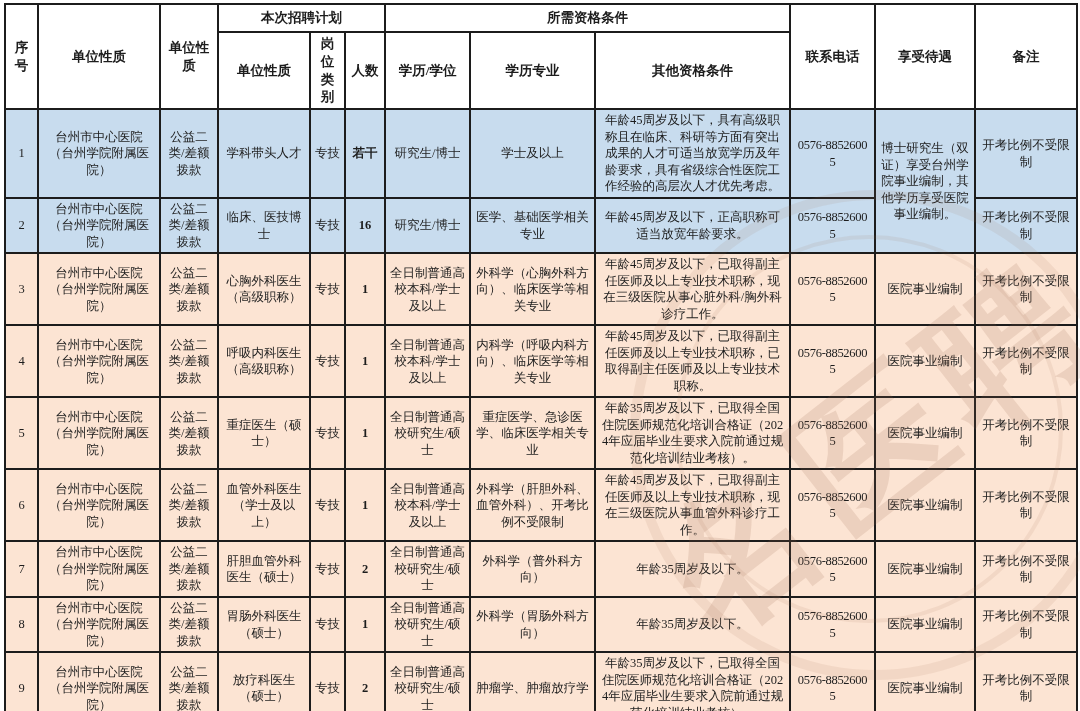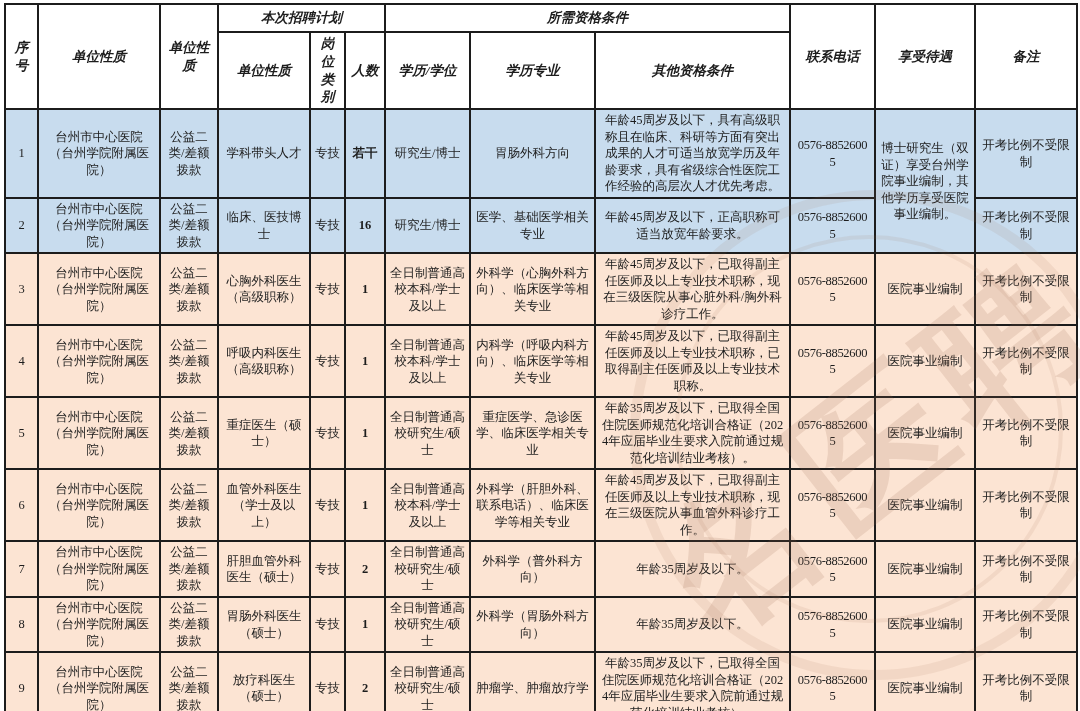--- a/index.html
+++ b/index.html
@@ -24,21 +24,20 @@
     vertical-align:middle;
     font-size:12.5px;
     line-height:1.32;
     word-break:break-all;
     overflow:hidden;
   }
   table.recruit th{
     background:#ffffff;
     font-weight:bold;
     font-size:13.5px;
-    font-style:italic;
   }
   thead tr.hr1{height:28px;}
   thead tr.hr2{height:32px;}
   tbody tr:nth-child(1){height:88px;}
   tbody tr:nth-child(2){height:46px;}
   tbody tr:nth-child(3){height:66px;}
   tbody tr:nth-child(4){height:68px;}
   tbody tr:nth-child(5){height:68px;}
   tbody tr:nth-child(6){height:65px;}
   tbody tr:nth-child(7){height:48px;}
@@ -121,21 +120,21 @@
     </thead>
     <tbody id="table-body">
         <tr class="theme-blue">
           <td class="col-no">1</td>
           <td class="col-unit">台州市中心医院（台州学院附属医院）</td>
           <td class="col-nature">公益二类/差额拨款</td>
           <td class="col-position">学科带头人才</td>
           <td class="col-category">专技</td>
           <td class="col-count">若干</td>
           <td class="col-degree">研究生/博士</td>
-          <td class="col-major">胃肠外科方向</td>
+          <td class="col-major">学士及以上</td>
           <td class="col-other">年龄45周岁及以下，具有高级职称且在临床、科研等方面有突出成果的人才可适当放宽学历及年龄要求，具有省级综合性医院工作经验的高层次人才优先考虑。</td>
           <td class="col-phone">0576-88526005</td>
           <td class="col-benefit" rowspan="2">博士研究生（双证）享受台州学院事业编制，其他学历享受医院事业编制。</td>
           <td class="col-remark">开考比例不受限制</td>
         </tr>
         <tr class="theme-blue">
           <td class="col-no">2</td>
           <td class="col-unit">台州市中心医院（台州学院附属医院）</td>
           <td class="col-nature">公益二类/差额拨款</td>
           <td class="col-position">临床、医技博士</td>
@@ -190,21 +189,21 @@
           <td class="col-remark">开考比例不受限制</td>
         </tr>
         <tr class="theme-peach">
           <td class="col-no">6</td>
           <td class="col-unit">台州市中心医院（台州学院附属医院）</td>
           <td class="col-nature">公益二类/差额拨款</td>
           <td class="col-position">血管外科医生（学士及以上）</td>
           <td class="col-category">专技</td>
           <td class="col-count">1</td>
           <td class="col-degree">全日制普通高校本科/学士及以上</td>
-          <td class="col-major">外科学（肝胆外科、联系电话）、临床医学等相关专业</td>
+          <td class="col-major">外科学（肝胆外科、血管外科）、开考比例不受限制</td>
           <td class="col-other">年龄45周岁及以下，已取得副主任医师及以上专业技术职称，现在三级医院从事血管外科诊疗工作。</td>
           <td class="col-phone">0576-88526005</td>
           <td class="col-benefit">医院事业编制</td>
           <td class="col-remark">开考比例不受限制</td>
         </tr>
         <tr class="theme-peach">
           <td class="col-no">7</td>
           <td class="col-unit">台州市中心医院（台州学院附属医院）</td>
           <td class="col-nature">公益二类/差额拨款</td>
           <td class="col-position">肝胆血管外科医生（硕士）</td>

